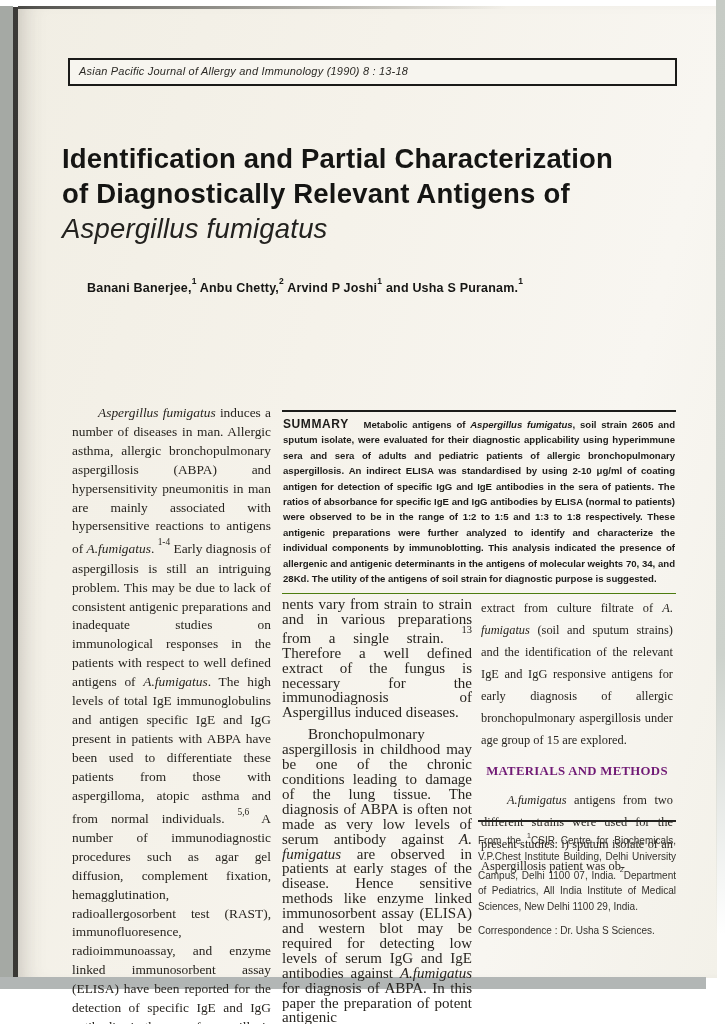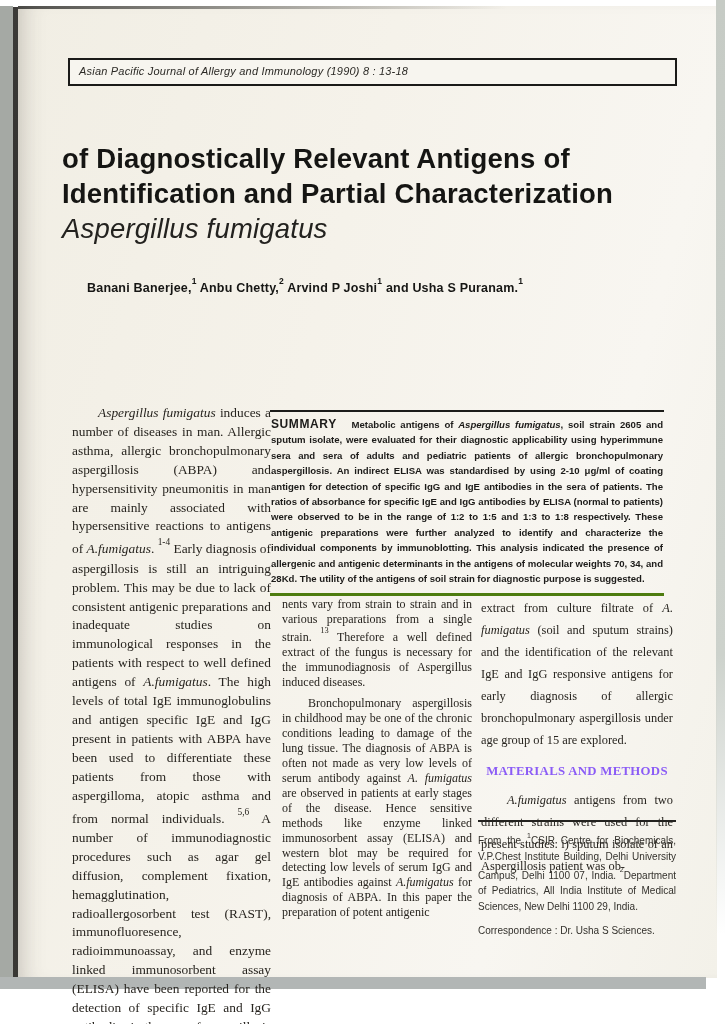--- a/index.html
+++ b/index.html
@@ -34,39 +34,39 @@
   .t-italic{font-weight:normal;font-style:italic;color:#23221f;}
 
   
   .authors{position:absolute;left:77px;top:269px;width:560px;margin:10px;
     font-size:12.5px;font-weight:bold;color:#161614;letter-spacing:.2px;}
   .authors sup{font-size:.68em;position:relative;top:-.38em;}
 
   
   .col{position:absolute;color:#27241f;font-family:"Liberation Serif",serif;text-align:justify;}
   .col-left{left:72px;top:404px;width:199px;font-size:13.4px;line-height:18.9px;}
-  .col-mid{left:282px;top:597px;width:190px;font-size:12px;line-height:14.9px;}
+  .col-mid{left:282px;top:597px;width:190px;font-size:15px;line-height:14.9px;}
   .col-right{left:481px;top:597px;width:192px;font-size:12.4px;line-height:22px;}
   .para{margin:0;}
   .para + .para{margin-top:7px;}
   .indent{text-indent:26px;}
   .col sup{font-size:.7em;position:relative;top:-.32em;}
 
   
-  .summary-panel{position:absolute;left:270px;top:410px;width:392px;
-    border-top:2px solid #1c1c1a;border-bottom:3px solid #4d7c0f;
+  .summary-panel{position:absolute;left:282px;top:410px;width:392px;
+    border-top:2px solid #1c1c1a;border-bottom:1px solid #4d7c0f;
     padding:5px 1px 7px 1px;}
   .summary-para{margin:0;font-size:9.6px;line-height:15.4px;font-weight:bold;
     color:#1c1b19;text-align:justify;letter-spacing:-.02px;}
   .summary-label{font-size:12px;letter-spacing:.6px;margin-right:10px;}
   .summary-para i{font-weight:bold;}
 
   
   .section-heading{margin:9px 0 7px 0;font-family:"Liberation Serif",serif;
-    font-size:12.8px;font-weight:bold;text-align:center;color:#8b5cf6;letter-spacing:.3px;}
+    font-size:12.8px;font-weight:bold;text-align:center;color:#701a75;letter-spacing:.3px;}
 
   
   .footnote{position:absolute;left:478px;top:820px;width:198px;color:#33312c;}
   .footnote-rule{height:2px;background:#23221f;margin-bottom:8px;}
   .fn-para{margin:0;font-size:10px;line-height:15.6px;text-align:justify;}
   .fn-corr{margin-top:8px;}
   .footnote sup{font-size:.7em;position:relative;top:-.32em;}
 </style>
 </head>
 <body>
@@ -77,22 +77,22 @@
   <div class="edge-strip"></div>
   <div class="spine-line"></div>
   <div class="bottom-band"></div>
   <div class="right-strip"></div>
 
   <div class="journal-box">
     <span>Asian Pacific Journal of Allergy and Immunology (1990) 8 : 13-18</span>
   </div>
 
   <h1 class="title">
+    <span class="t-line">Identification and Partial Characterization</span>
     <span class="t-line">of Diagnostically Relevant Antigens of</span>
-    <span class="t-line">Identification and Partial Characterization</span>
     <span class="t-line t-italic">Aspergillus fumigatus</span>
   </h1>
 
   <p class="authors">Banani Banerjee,<sup>1</sup> Anbu Chetty,<sup>2</sup> Arvind P Joshi<sup>1</sup> and Usha S Puranam.<sup>1</sup></p>
 
   <div class="col col-left">
     <p class="para indent"><i>Aspergillus fumigatus</i> induces a number of diseases in man.  Allergic asthma, allergic bronchopulmonary aspergillosis (ABPA) and hypersensitivity pneumonitis in man are mainly associated with hypersensitive reactions to antigens of <i>A.fumigatus</i>. <sup>1-4</sup> Early diagnosis of aspergillosis is still an intriguing problem.  This may be due to lack of consistent antigenic preparations and inadequate studies on immunological responses in the patients with respect to well defined antigens of <i>A.fumigatus</i>.  The high levels of total IgE immunoglobulins and antigen specific IgE and IgG present in patients with ABPA have been used to differentiate these patients from those with aspergilloma, atopic asthma and from normal individuals. <sup>5,6</sup> A number of immunodiagnostic procedures such as agar gel diffusion, complement fixation, hemagglutination, radioallergosorbent test (RAST), immunofluoresence, radioimmunoassay, and enzyme linked immunosorbent assay (ELISA) have been reported for the detection of specific IgE and IgG antibodies in the sera of aspergillosis patients.  The commercial antigenic extracts have low protein content and the antigenic compo-</p>
   </div>
 
   <div class="summary-panel">

